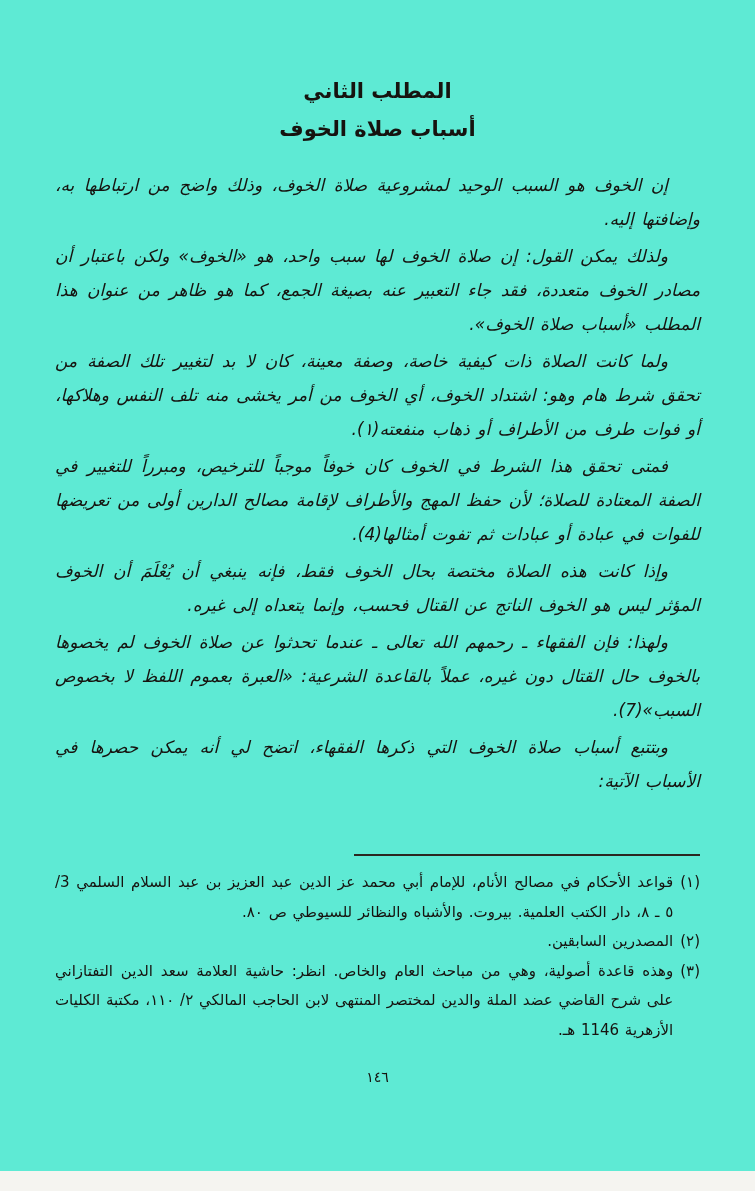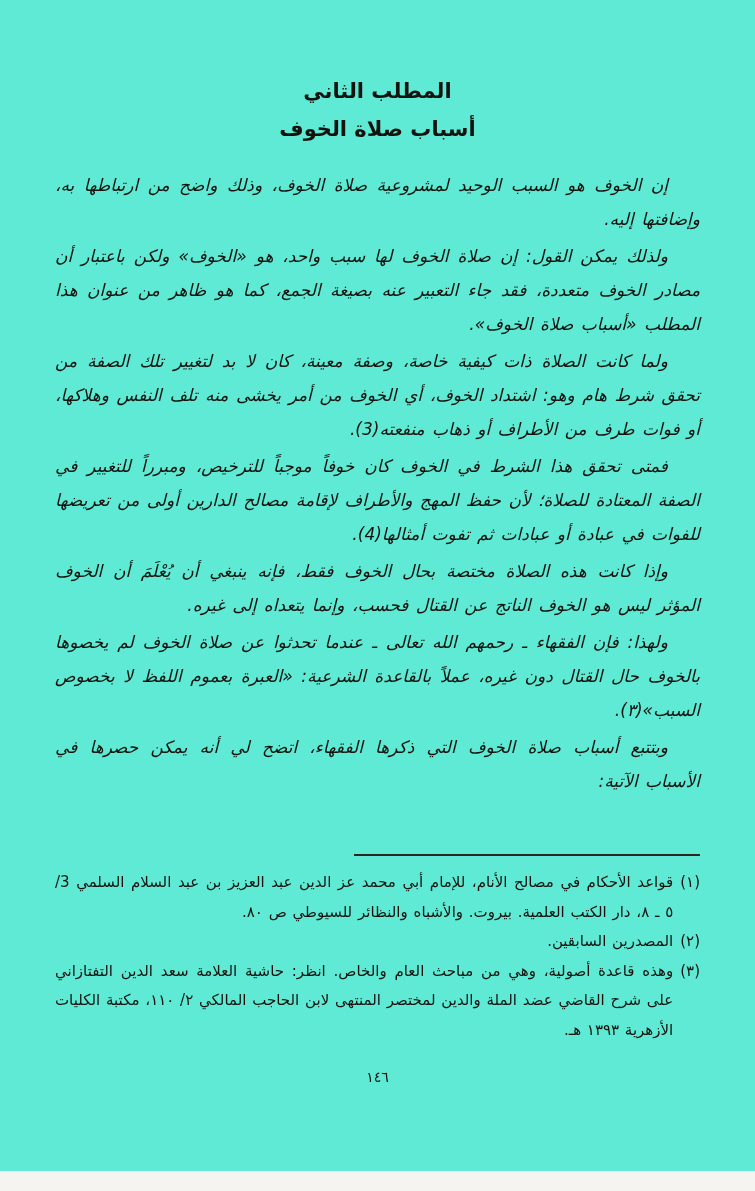--- a/index.html
+++ b/index.html
@@ -61,39 +61,39 @@
 <div class="page">
 
   <div class="heading">
     <div class="heading-line">المطلب الثاني</div>
     <div class="heading-line">أسباب صلاة الخوف</div>
   </div>
 
   <div class="body-text">
     <p class="para">إن الخوف هو السبب الوحيد لمشروعية صلاة الخوف، وذلك واضح من ارتباطها به، وإضافتها إليه.</p>
     <p class="para">ولذلك يمكن القول: إن صلاة الخوف لها سبب واحد، هو «الخوف» ولكن باعتبار أن مصادر الخوف متعددة، فقد جاء التعبير عنه بصيغة الجمع، كما هو ظاهر من عنوان هذا المطلب «أسباب صلاة الخوف».</p>
-    <p class="para">ولما كانت الصلاة ذات كيفية خاصة، وصفة معينة، كان لا بد لتغيير تلك الصفة من تحقق شرط هام وهو: اشتداد الخوف، أي الخوف من أمر يخشى منه تلف النفس وهلاكها، أو فوات طرف من الأطراف أو ذهاب منفعته(3).</p>
+    <p class="para">ولما كانت الصلاة ذات كيفية خاصة، وصفة معينة، كان لا بد لتغيير تلك الصفة من تحقق شرط هام وهو: اشتداد الخوف، أي الخوف من أمر يخشى منه تلف النفس وهلاكها، أو فوات طرف من الأطراف أو ذهاب منفعته(١).</p>
     <p class="para">فمتى تحقق هذا الشرط في الخوف كان خوفاً موجباً للترخيص، ومبرراً للتغيير في الصفة المعتادة للصلاة؛ لأن حفظ المهج والأطراف لإقامة مصالح الدارين أولى من تعريضها للفوات في عبادة أو عبادات ثم تفوت أمثالها(4).</p>
     <p class="para">وإذا كانت هذه الصلاة مختصة بحال الخوف فقط، فإنه ينبغي أن يُعْلَمَ أن الخوف المؤثر ليس هو الخوف الناتج عن القتال فحسب، وإنما يتعداه إلى غيره.</p>
-    <p class="para">ولهذا: فإن الفقهاء ـ رحمهم الله تعالى ـ عندما تحدثوا عن صلاة الخوف لم يخصوها بالخوف حال القتال دون غيره، عملاً بالقاعدة الشرعية: «العبرة بعموم اللفظ لا بخصوص السبب»(٣).</p>
+    <p class="para">ولهذا: فإن الفقهاء ـ رحمهم الله تعالى ـ عندما تحدثوا عن صلاة الخوف لم يخصوها بالخوف حال القتال دون غيره، عملاً بالقاعدة الشرعية: «العبرة بعموم اللفظ لا بخصوص السبب»(7).</p>
     <p class="para">وبتتبع أسباب صلاة الخوف التي ذكرها الفقهاء، اتضح لي أنه يمكن حصرها في الأسباب الآتية:</p>
   </div>
 
   <hr class="footnote-sep">
 
   <div class="footnotes">
     <div class="footnote">
       <span class="fn-marker">(١)</span>
       <span class="fn-text">قواعد الأحكام في مصالح الأنام، للإمام أبي محمد عز الدين عبد العزيز بن عبد السلام السلمي 3/ ٥ ـ ٨، دار الكتب العلمية. بيروت. والأشباه والنظائر للسيوطي ص ٨٠.</span>
     </div>
     <div class="footnote">
       <span class="fn-marker">(٢)</span>
       <span class="fn-text">المصدرين السابقين.</span>
     </div>
     <div class="footnote">
       <span class="fn-marker">(٣)</span>
-      <span class="fn-text">وهذه قاعدة أصولية، وهي من مباحث العام والخاص. انظر: حاشية العلامة سعد الدين التفتازاني على شرح القاضي عضد الملة والدين لمختصر المنتهى لابن الحاجب المالكي ٢/ ١١٠، مكتبة الكليات الأزهرية ١٣٩٣ هـ.</span>
+      <span class="fn-text">وهذه قاعدة أصولية، وهي من مباحث العام والخاص. انظر: حاشية العلامة سعد الدين التفتازاني على شرح القاضي عضد الملة والدين لمختصر المنتهى لابن الحاجب المالكي ٢/ ١١٠، مكتبة الكليات الأزهرية 1146 هـ.</span>
     </div>
   </div>
 
   <div class="page-number">١٤٦</div>
 
 </div>
 
 </body></html>

